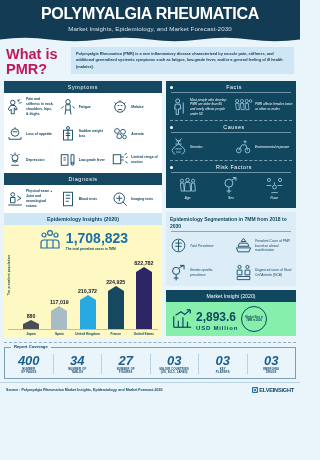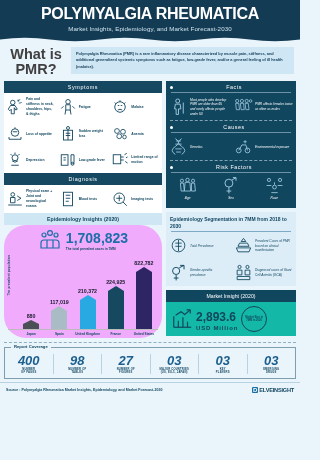--- a/index.html
+++ b/index.html
@@ -14,21 +14,21 @@
     text-align:center; position:relative;
   }
   .header h1{
     font-size:16px; font-weight:bold; letter-spacing:-0.3px; line-height:1;
     white-space:nowrap;
   }
   .header .sub{ font-size:6.2px; margin-top:3px; color:#cfe3ef; letter-spacing:0.1px;}
   .wave{ position:absolute; bottom:-1px; left:0; width:100%; height:7px; display:block;}
   
   .intro{ display:flex; padding:5px 6px 4px; align-items:flex-start; gap:5px;}
-  .intro h2{ color:#404040; font-size:14.5px; font-weight:bold; line-height:1.05; flex:0 0 60px;text-align:center;}
+  .intro h2{ color:#be185d; font-size:14.5px; font-weight:bold; line-height:1.05; flex:0 0 60px;}
   .intro p{
     background:#cfe6f4; color:#123c55; font-size:3.9px; line-height:1.65;
     padding:4px 5px; font-weight:bold; flex:1;
   }
   
   .cols{ display:flex; gap:4px; padding:0 4px;}
   .colL{ flex:0 0 158px;}
   .colR{ flex:1;}
   
   .bar{
@@ -53,35 +53,35 @@
   .rcell{ display:flex; align-items:center; gap:2px; padding:4px 3px;}
   .rcell .ic{ flex:0 0 19px; height:19px;}
   .rcell .tx{ font-size:3.2px; line-height:1.45; font-style:italic;}
   .dash{ border-top:1px dashed #7fa3b4; margin:0 4px;}
   .r3{ display:grid; grid-template-columns:1fr 1fr 1fr; text-align:center; padding-bottom:2px;}
   .r3 .it{ padding:3px 1px;}
   .r3 .it svg{ margin:0 auto;}
   .r3 .lb{ font-size:3.2px; font-style:italic; margin-top:1px;}
   
   .chartHd{ background:#cfe6f4; color:#10465f; text-align:center; font-size:5.2px; padding:3px 0; font-weight:bold;}
-  .chartBody{ background:#f0abfc; padding:3px 4px 2px; position:relative;border-radius:22px;}
+  .chartBody{ background:#fef9c3; padding:3px 4px 2px; position:relative;}
   .totRow{ display:flex; align-items:center; gap:4px; justify-content:center;}
   .totRow .big{ font-size:14px; color:#1b6fa8; font-weight:bold; line-height:1;}
   .totRow .cap{ font-size:3.2px; color:#10465f; font-weight:bold;}
   .plot{ display:flex; align-items:flex-end; height:75px; margin-top:2px; padding-left:9px;}
   .yax{ position:absolute; left:3px; top:30px; font-size:3px; color:#10465f;
         writing-mode:vertical-rl; transform:rotate(180deg); font-weight:bold; letter-spacing:0.2px;}
   .bwrap{ flex:1; display:flex; flex-direction:column; align-items:center; justify-content:flex-end; height:100%;}
   .bval{ font-size:5.3px; font-weight:bold; color:#1a1a2e; margin-bottom:1px;}
   .bshape{ width:16px;}
   .xrow{ display:flex; padding-left:9px; border-top:1px solid #bbb;}
   .xlb{ flex:1; text-align:center; font-size:3.2px; color:#10465f; padding-top:2px; font-weight:bold;}
   
   .miHd{ background:#11465f; color:#fff; text-align:center; font-size:5.2px; padding:3px 0;}
-  .miBody{ background:#14b8a6; display:flex; align-items:center; gap:3px; padding:4px 5px;}
+  .miBody{ background:#86efac; display:flex; align-items:center; gap:3px; padding:4px 5px;}
   .miVal{ font-size:12px; font-weight:bold; color:#11465f; line-height:1;}
   .miUnit{ font-size:6px; font-weight:bold; color:#11465f; letter-spacing:0.8px;}
   .miCirc{ width:26px; height:26px; border-radius:50%; border:1px solid #11465f;
            display:flex; align-items:center; justify-content:center; text-align:center;
            font-size:2.7px; color:#11465f; line-height:1.3; padding:2px; font-weight:bold;}
   
   .rcWrap{ margin:4px 4px 0; border:1px solid #7f9fb0; position:relative; padding:6px 0 4px;}
   .rcLbl{ position:absolute; top:-4px; left:6px; background:#eaf4fb; padding:0 3px;
           font-size:4.2px; color:#11465f; font-weight:bold;}
   .rcGrid{ display:flex;}
@@ -503,21 +503,21 @@
 <div class="topdash"></div>
 <div class="rcWrap">
   <span class="rcLbl">Report Coverage</span>
   <div class="rcGrid">
     <div class="rcCell">
       <div class="rcNum">400</div>
       <div class="rcTop">NUMBER</div>
       <div class="rcBot">OF PAGES</div>
     </div>
     <div class="rcCell">
-      <div class="rcNum">98</div>
+      <div class="rcNum">34</div>
       <div class="rcTop">NUMBER OF</div>
       <div class="rcBot">TABLES</div>
     </div>
     <div class="rcCell">
       <div class="rcNum">27</div>
       <div class="rcTop">NUMBER OF</div>
       <div class="rcBot">FIGURES</div>
     </div>
     <div class="rcCell">
       <div class="rcNum">03</div>

